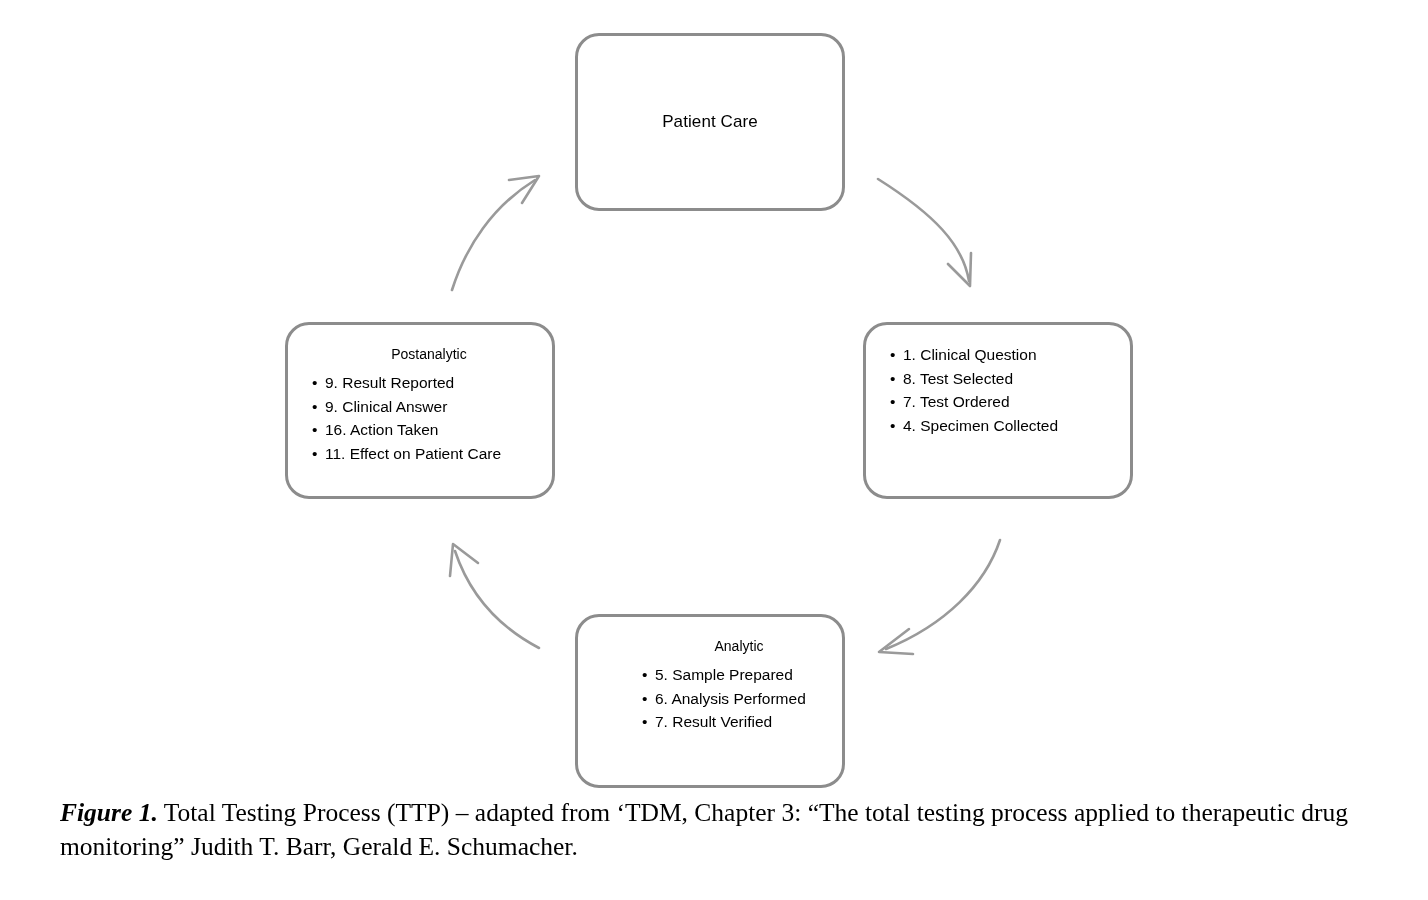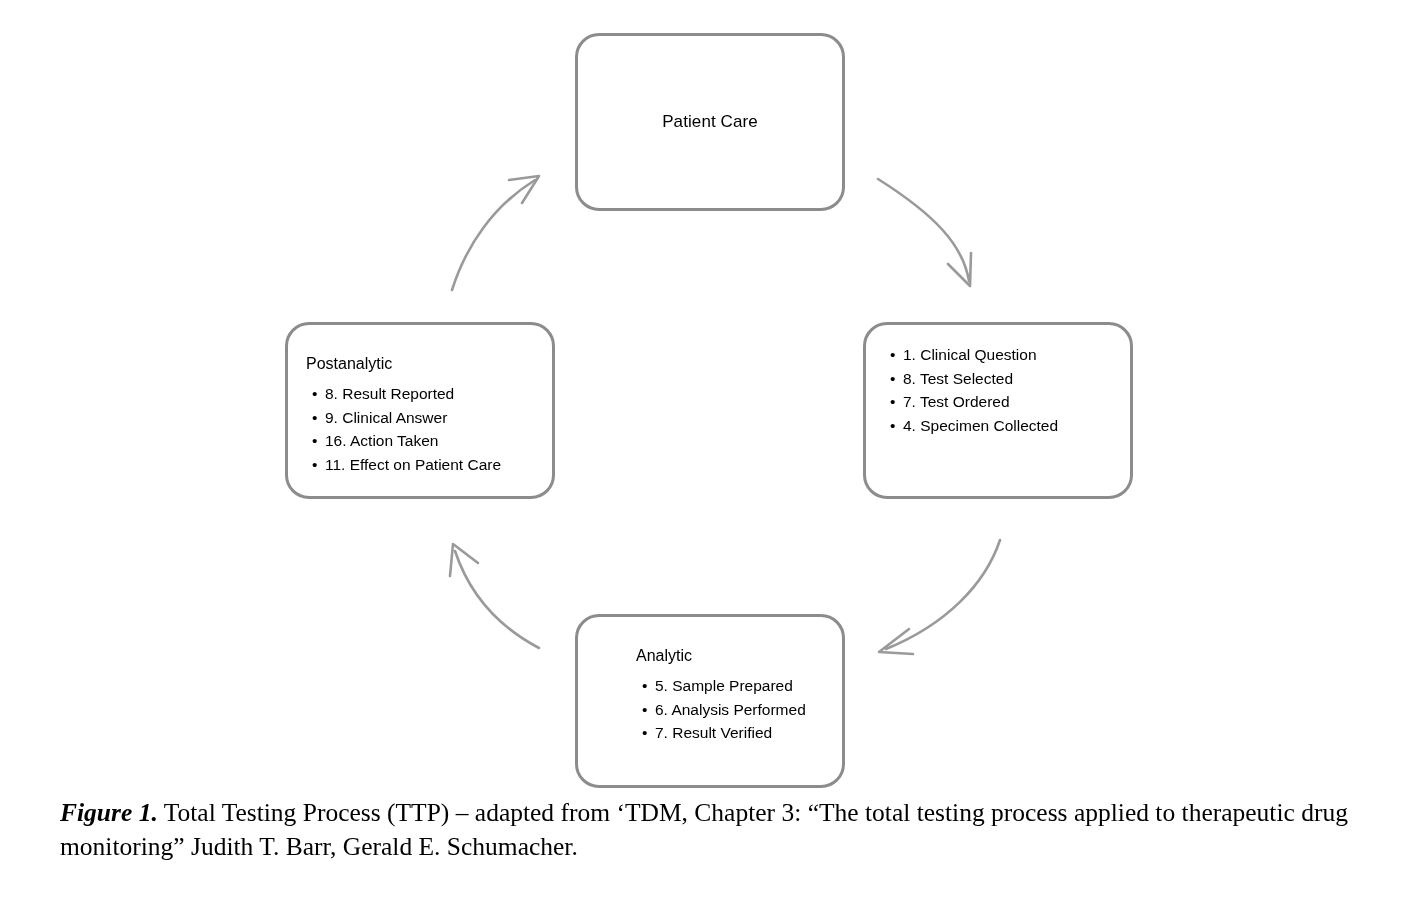--- a/index.html
+++ b/index.html
@@ -78,25 +78,26 @@
     top: 614px;
     width: 270px;
     height: 174px;
     padding-left: 40px;
   }
 
   .node-inner {
     padding: 18px 0 0 18px;
   }
   .node-heading {
-    font-size: 16px;
+    font-size: 14px;
     line-height: 1.15;
     color: #000000;
-    margin: 12px 0 9px 0;
+    margin: 3px 0 9px 0;
     white-space: nowrap;
+    text-align: center;
   }
   .node-list {
     list-style: none;
     margin: 0;
     padding: 0 0 0 6px;
   }
   .node-list li {
     font-size: 15.5px;
     line-height: 1.52;
     color: #000000;
@@ -181,21 +182,21 @@
       </ul>
     </div>
   </div>
 
   <div class="node-box" id="node-postanalytic">
     <div class="node-inner">
       <div class="node-heading">Postanalytic</div>
       <ul class="node-list">
         <li>
           <span class="bullet-dot">•</span>
-          <span>8. Result Reported</span>
+          <span>9. Result Reported</span>
         </li>
         <li>
           <span class="bullet-dot">•</span>
           <span>9. Clinical Answer</span>
         </li>
         <li>
           <span class="bullet-dot">•</span>
           <span>16. Action Taken</span>
         </li>
         <li>

